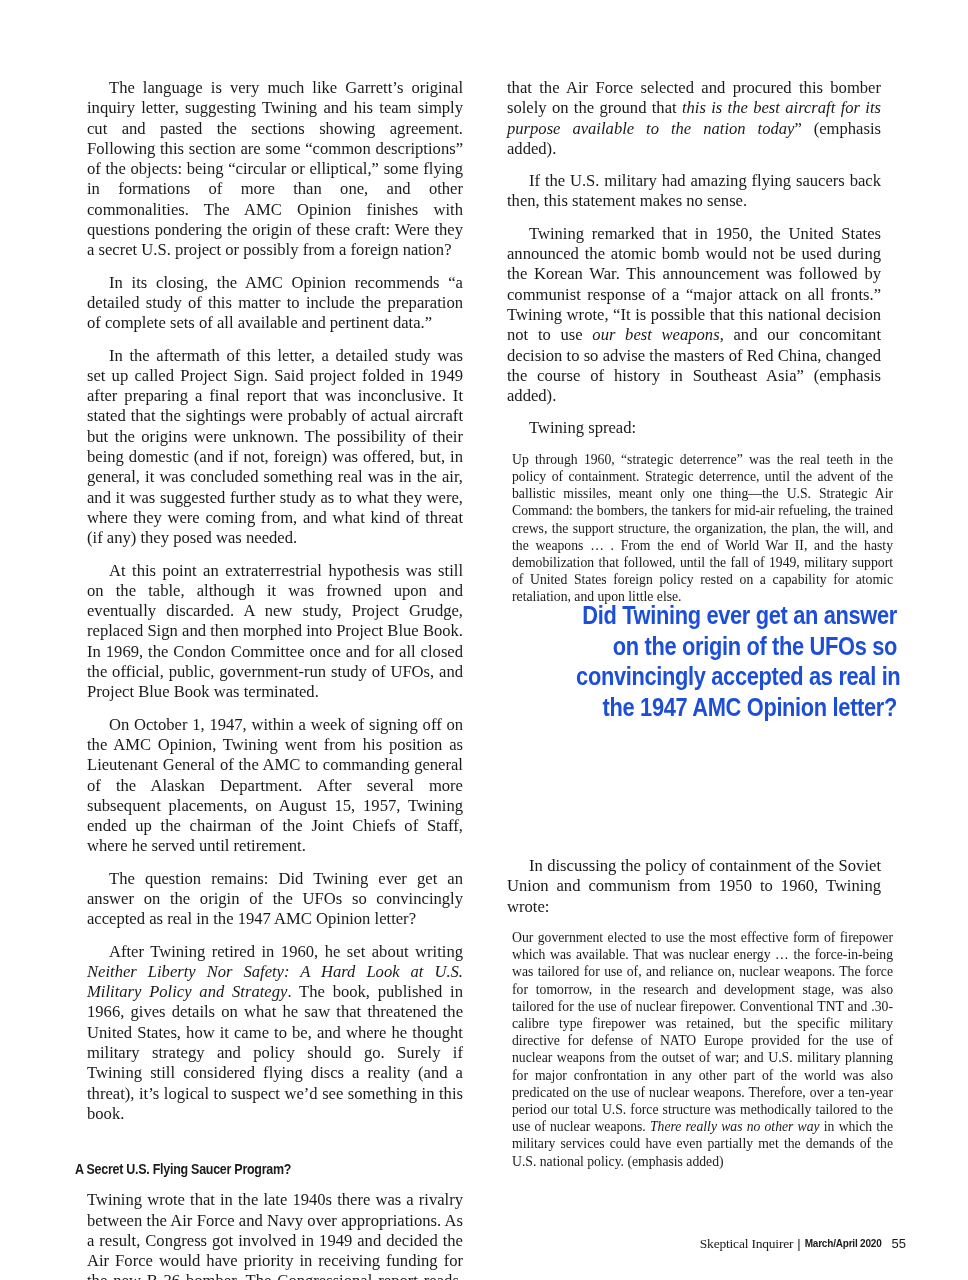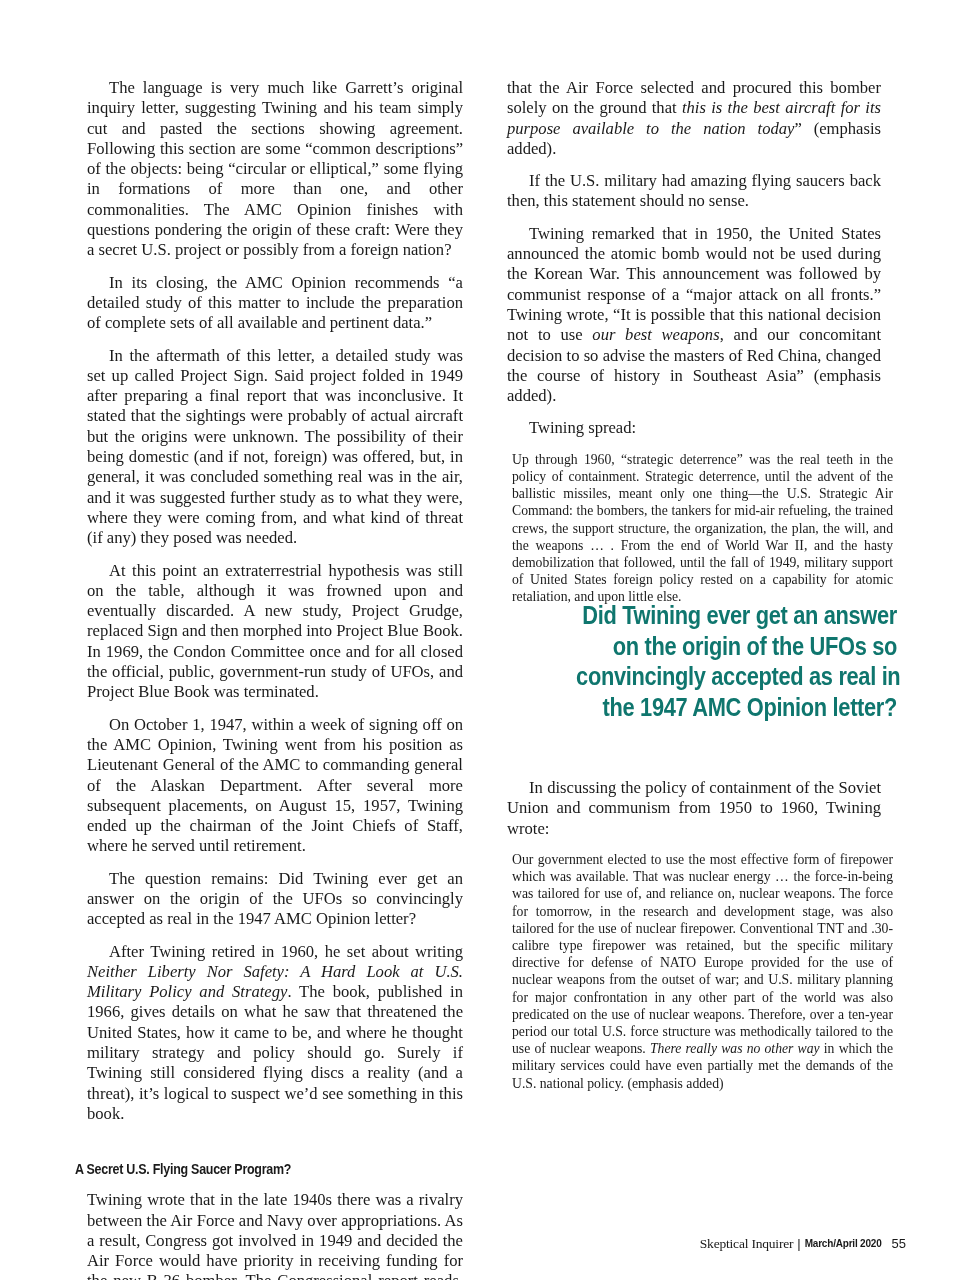--- a/index.html
+++ b/index.html
@@ -26,28 +26,28 @@
       font-family: "Liberation Sans", "DejaVu Sans", sans-serif;
       font-weight: bold; font-size: 14.5px; line-height: 18px;
       margin: 36px 0 1px 0; letter-spacing: -0.3px;
       transform: scaleX(0.86); transform-origin: left center;
       white-space: nowrap;
     }
     .pullquote {
       position: absolute; left: 515px; top: 600px; width: 382px;
       font-family: "Liberation Sans", "DejaVu Sans", sans-serif;
       font-weight: bold; font-size: 26px; line-height: 30.5px;
-      text-align: right; color: #0f766e;
+      text-align: right; color: #1d4ed8;
       letter-spacing: -0.4px;
     }
     .pullquote span.pq-line {
       display: block; white-space: nowrap;
       transform: scaleX(0.84); transform-origin: right center;
     }
-    .col-right-lower { top: 766px; }
+    .col-right-lower { top: 844px; }
     .footer {
       position: absolute; right: 62px; top: 1236px;
       font-size: 13.5px; line-height: 16px; white-space: nowrap;
       display: flex; align-items: flex-end; gap: 4px;
     }
     .footer .mag { font-family: "Liberation Serif", serif; letter-spacing: -0.2px; }
     .footer .sep { font-family: "Liberation Sans", sans-serif; font-size: 13px; }
     .footer .issue {
       font-family: "Liberation Sans", sans-serif; font-weight: bold;
       font-size: 10px; letter-spacing: -0.2px;
@@ -72,21 +72,21 @@
     <p>The question remains: Did Twining ever get an answer on the origin of the UFOs so convincingly accepted as real in the 1947 AMC Opinion letter?</p>
     <p><span>After Twining retired in 1960, he set about writing </span><em>Neither Liberty Nor Safety: A Hard Look at U.S. Military Policy and Strategy</em><span>. The book, published in 1966, gives details on what he saw that threatened the United States, how it came to be, and where he thought military strategy and policy should go. Surely if Twining still considered flying discs a reality (and a threat), it’s logical to suspect we’d see something in this book.</span></p>
 
     <div class="subhead">A Secret U.S. Flying Saucer Program?</div>
 
     <p class="noindent"><span>Twining wrote that in the late 1940s there was a rivalry between the Air Force and Navy over appropriations. As a result, Congress got involved in 1949 and decided the Air Force would have priority in receiving funding for the new B-36 bomber. The Congressional report reads, in part, “It is the unanimous judgment of the committee that the B-36 bomber was selected and procured regularly, based on an honest conviction that </span><em>it is the best available aircraft for its purpose in the defense of the United States today</em><span>” (emphasis added). And after noting that no “collusion, fraud, corruption, influence or favoritism played any part whatsoever in the procurement of the B-36 bomber,” the report continues, “There has been very substantial and compelling evidence</span></p>
   </div>
 
   <div class="col col-right">
     <p class="noindent"><span>that the Air Force selected and procured this bomber solely on the ground that </span><em>this is the best aircraft for its purpose available to the nation today</em><span>” (emphasis added).</span></p>
-    <p>If the U.S. military had amazing flying saucers back then, this statement should no sense.</p>
+    <p>If the U.S. military had amazing flying saucers back then, this statement makes no sense.</p>
     <p><span>Twining remarked that in 1950, the United States announced the atomic bomb would not be used during the Korean War. This announcement was followed by communist response of a “major attack on all fronts.” Twining wrote, “It is possible that this national decision not to use </span><em>our best weapons</em><span>, and our concomitant decision to so advise the masters of Red China, changed the course of history in Southeast Asia” (emphasis added).</span></p>
     <p>Twining spread:</p>
     <div class="bq">Up through 1960, “strategic deterrence” was the real teeth in the policy of containment. Strategic deterrence, until the advent of the ballistic missiles, meant only one thing—the U.S. Strategic Air Command: the bombers, the tankers for mid-air refueling, the trained crews, the support structure, the organization, the plan, the will, and the weapons … . From the end of World War II, and the hasty demobilization that followed, until the fall of 1949, military support of United States foreign policy rested on a capability for atomic retaliation, and upon little else.</div>
   </div>
 
   <div class="pullquote">
     <span class="pq-line">Did Twining ever get an answer</span>
     <span class="pq-line">on the origin of the UFOs so</span>
     <span class="pq-line">convincingly accepted as real in</span>
     <span class="pq-line">the 1947 AMC Opinion letter?</span>

